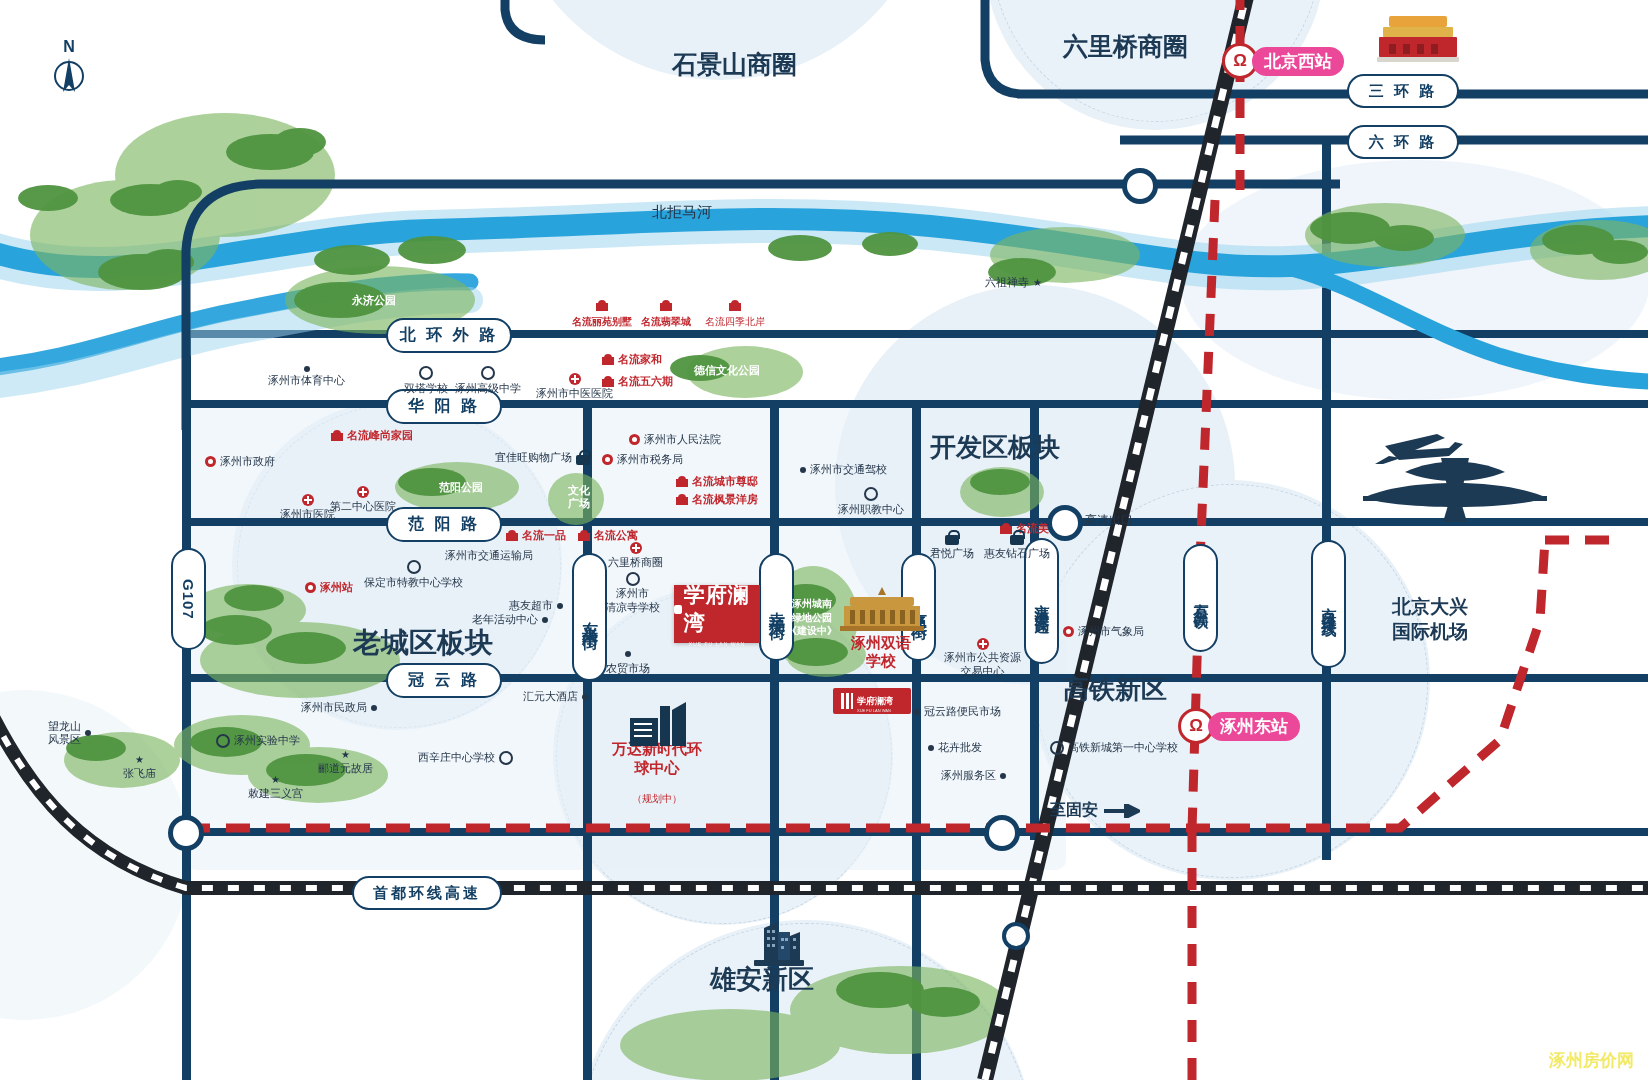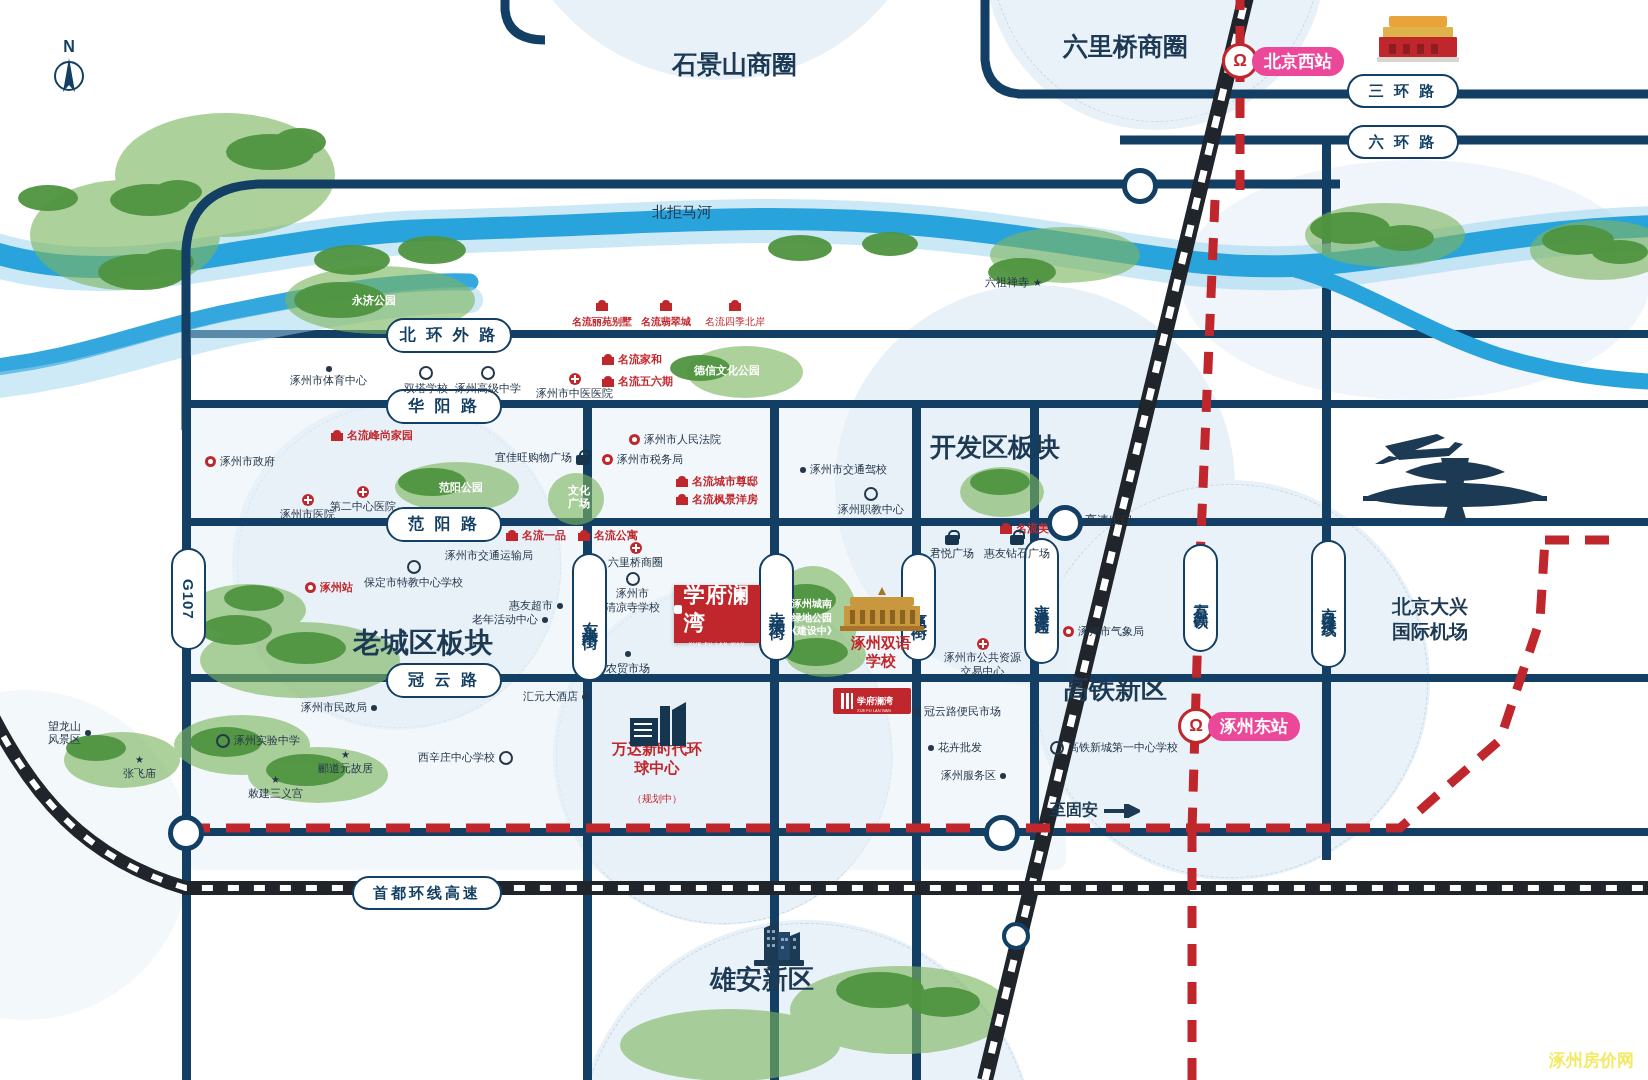--- a/index.html
+++ b/index.html
@@ -403,21 +403,21 @@
   </div>
   <div class="poi" style="left:578px;top:528px;color:#c0272d;font-weight:bold;font-size:11px;">
     <span class="house"></span>
       <span>名流公寓</span>
   </div>
   <div class="poi" style="left:1000px;top:521px;color:#c0272d;font-weight:bold;font-size:11px;">
     <span class="house"></span>
       <span>名流美域</span>
   </div>
 
-  <div class="poi col" style="left:290px;top:366px;">
+  <div class="poi col" style="left:268px;top:366px;">
     <span class="dot"></span>
       <span>涿州市体育中心</span>
   </div>
   <div class="poi col" style="left:404px;top:366px;">
     <span class="ring"></span>
       <span>双塔学校</span>
   </div>
   <div class="poi col" style="left:455px;top:366px;">
     <span class="ring"></span>
       <span>涿州高级中学</span>

